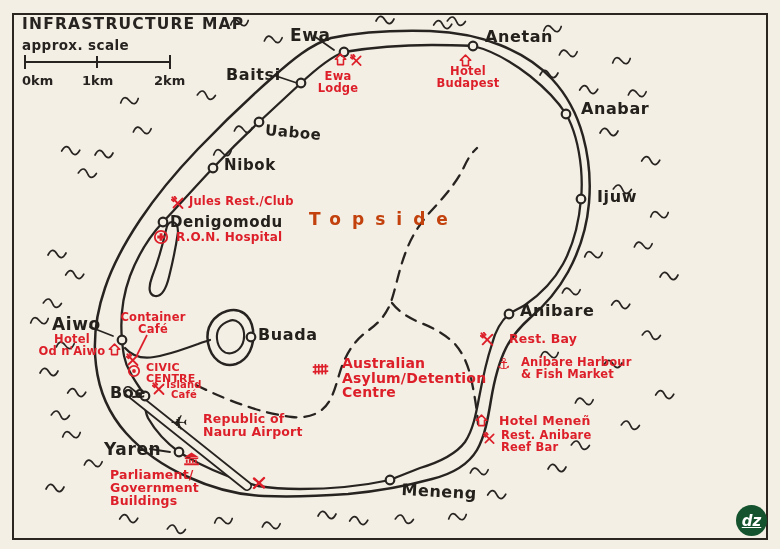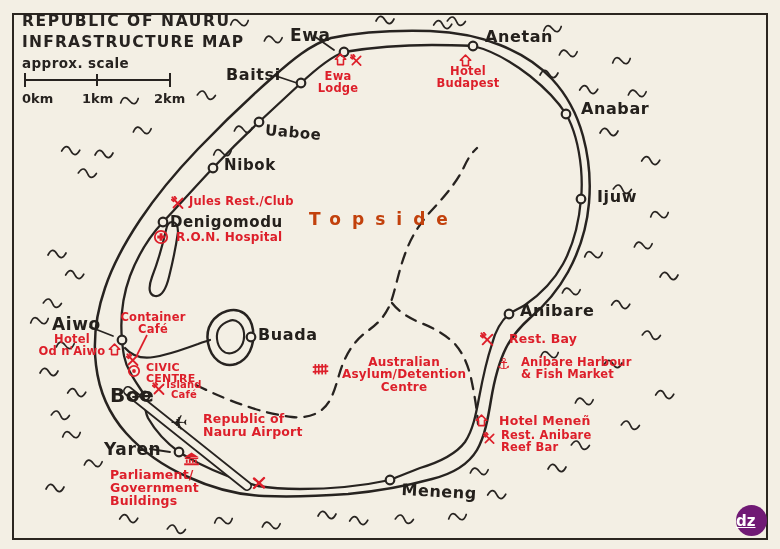--- a/index.html
+++ b/index.html
@@ -16,22 +16,22 @@
   .icon .g{line-height:1;display:inline-block;}
   #title-block{position:absolute;left:22px;top:12px;z-index:4;}
   .t1{font-size:15.5px;font-weight:bold;letter-spacing:1.6px;}
   .t2{font-size:15.5px;font-weight:bold;letter-spacing:1.2px;margin-top:3px;}
   .t3{font-size:13.5px;font-weight:bold;margin-top:4px;letter-spacing:.4px;}
   .scale-labels{position:relative;width:185px;height:16px;font-size:13px;font-weight:bold;}
   .scale-labels span{position:absolute;top:0;}
   #topside-label{position:absolute;left:309px;top:209px;z-index:3;font-size:17px;font-weight:bold;
                  letter-spacing:11px;color:#c2410c;}
   #logo{position:absolute;left:736px;top:505px;width:31px;height:31px;border-radius:50%;
-        background:#701a75;color:#fff;display:flex;align-items:center;justify-content:flex-start;
-        font-size:15px;font-weight:bold;z-index:5;}
+        background:#14532d;color:#fff;display:flex;align-items:center;justify-content:center;
+        font-size:15px;font-weight:bold;font-style:italic;z-index:5;}
   #logo span{text-decoration:underline;}
 </style>
 </head>
 <body>
 
 <div id="stage">
 
   <svg id="art" width="780" height="549" viewBox="0 0 780 549">
     <g fill="none" stroke="#272320" stroke-linecap="round" stroke-linejoin="round">
 
@@ -155,21 +155,20 @@
           <circle cx="251" cy="337" r="4.3"></circle>
         </g>
     </g>
 
     <path d="M147,335 L137,355" stroke="#dd1f2a" stroke-width="1.7" fill="none"></path>
   </svg>
 
   <div id="frame"></div>
 
   <header id="title-block">
-    <div class="t1">REPUBLIC OF NAURU</div>
     <div class="t2">INFRASTRUCTURE MAP</div>
     <div class="t3">approx. scale</div>
     <svg width="185" height="16">
       <g stroke="#272320" stroke-width="2" fill="none">
         <line x1="3" y1="9" x2="149" y2="9"></line>
         <line x1="3" y1="2" x2="3" y2="16"></line>
         <line x1="75" y1="3" x2="75" y2="15"></line>
         <line x1="148" y1="2" x2="148" y2="16"></line>
       </g>
     </svg>
@@ -183,21 +182,21 @@
   <div id="topside-label">Topside</div>
 
   <div id="labels">
       <div class="slabel" style="left: 290px; top: 25px; font-size: 17px;">Ewa</div>
       <div class="slabel" style="left: 485px; top: 27px; font-size: 16px;">Anetan</div>
       <div class="slabel" style="left: 581px; top: 99px; font-size: 16px;">Anabar</div>
       <div class="slabel" style="left: 597px; top: 187px; font-size: 16px;">Ijuw</div>
       <div class="slabel" style="left: 520px; top: 301px; font-size: 16px;">Anibare</div>
       <div class="slabel" style="left: 402px; top: 480px; font-size: 16px; transform: rotate(3deg);">Meneng</div>
       <div class="slabel" style="left: 104px; top: 439px; font-size: 17px;">Yaren</div>
-      <div class="slabel" style="left: 110px; top: 383px; font-size: 20px;">Boe</div>
+      <div class="slabel" style="left: 110px; top: 383px; font-size: 16px;">Boe</div>
       <div class="slabel" style="left: 52px; top: 314px; font-size: 17px;">Aiwo</div>
       <div class="slabel" style="left: 170px; top: 213px; font-size: 15px;">Denigomodu</div>
       <div class="slabel" style="left: 224px; top: 156px; font-size: 15px;">Nibok</div>
       <div class="slabel" style="left: 266px; top: 121px; font-size: 15px; transform: rotate(5deg);">Uaboe</div>
       <div class="slabel" style="left: 226px; top: 65px; font-size: 16px;">Baitsi</div>
       <div class="slabel" style="left: 258px; top: 325px; font-size: 16px;">Buada</div>
       <span class="icon" style="left: 334px; top: 53px;"><svg width="13" height="13" viewBox="0 0 14 14">
           <path d="M7 1.2 L12.6 6.8 H10.2 V12.5 H3.8 V6.8 H1.4 Z" fill="none" stroke="#dd1f2a" stroke-width="1.7" stroke-linejoin="round"></path>
         </svg></span>
       <span class="icon" style="left: 350px; top: 54px;"><svg width="13" height="13" viewBox="0 0 14 14">
@@ -308,21 +307,21 @@
       <span class="icon" style="left: 312px; top: 362px;"><svg width="17" height="14.45" viewBox="0 0 16 14">
           <g stroke="#dd1f2a" stroke-width="1.6">
             <line x1="3" y1="2" x2="3" y2="12"></line>
             <line x1="6.3" y1="2" x2="6.3" y2="12"></line>
             <line x1="9.6" y1="2" x2="9.6" y2="12"></line>
             <line x1="12.9" y1="2" x2="12.9" y2="12"></line>
             <line x1="0.5" y1="5" x2="15.5" y2="4.2"></line>
             <line x1="0.5" y1="9.6" x2="15.5" y2="8.8"></line>
           </g>
         </svg></span>
-      <div class="poi" style="left: 342px; top: 356px; font-size: 12px; text-align: center;">
+      <div class="poi" style="left: 342px; top: 356px; font-size: 14px;">
         <div>Australian</div>
         <div>Asylum/Detention</div>
         <div>Centre</div>
       </div>
       <span class="icon" style="left: 480px; top: 332px;"><svg width="15" height="15" viewBox="0 0 14 14">
           <g stroke="#dd1f2a" stroke-width="1.8" stroke-linecap="round">
             <line x1="2.5" y1="3" x2="11.5" y2="12"></line>
             <line x1="11.5" y1="2.5" x2="2.5" y2="11.5"></line>
             <line x1="1.3" y1="1.3" x2="4" y2="4"></line>
             <line x1="3.6" y1="0.7" x2="5.2" y2="2.6"></line>

